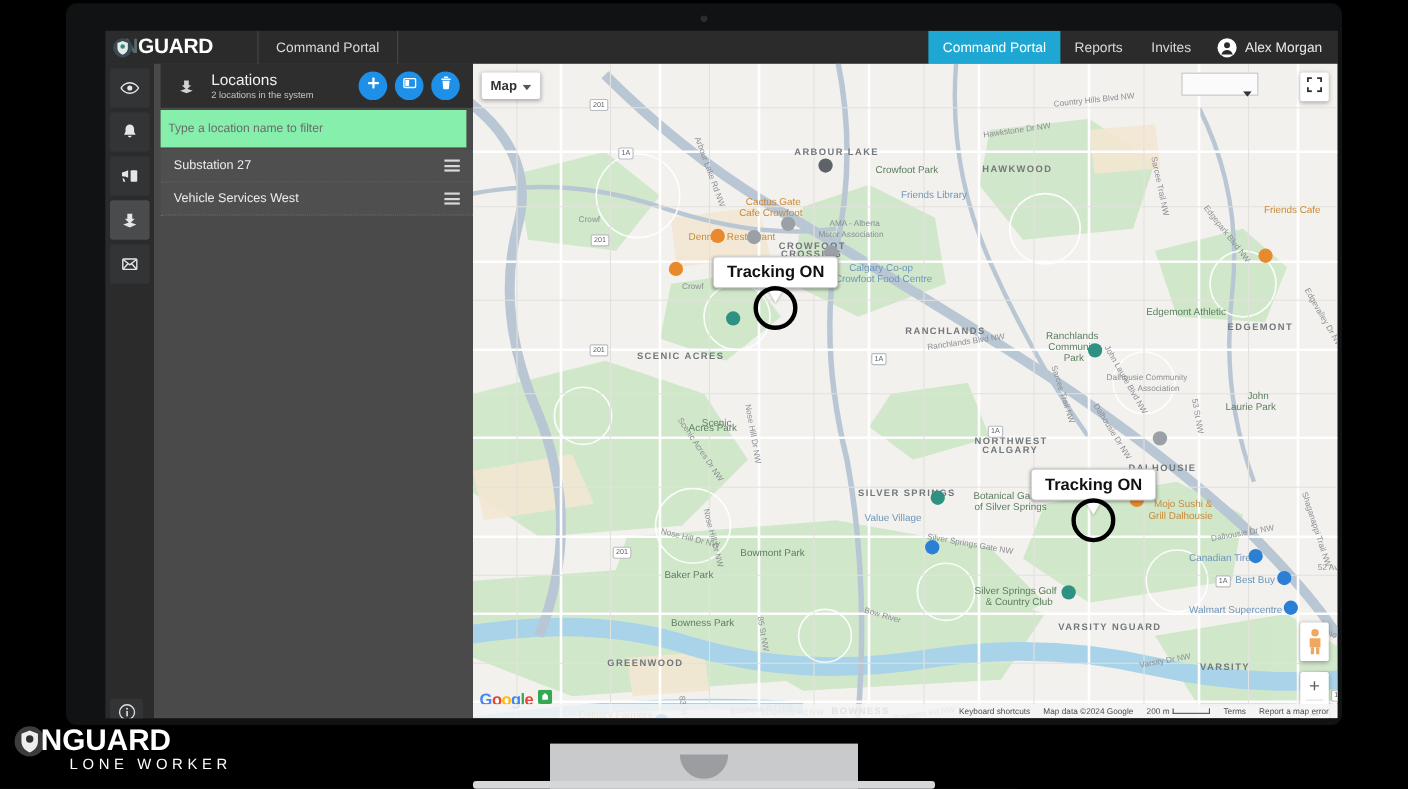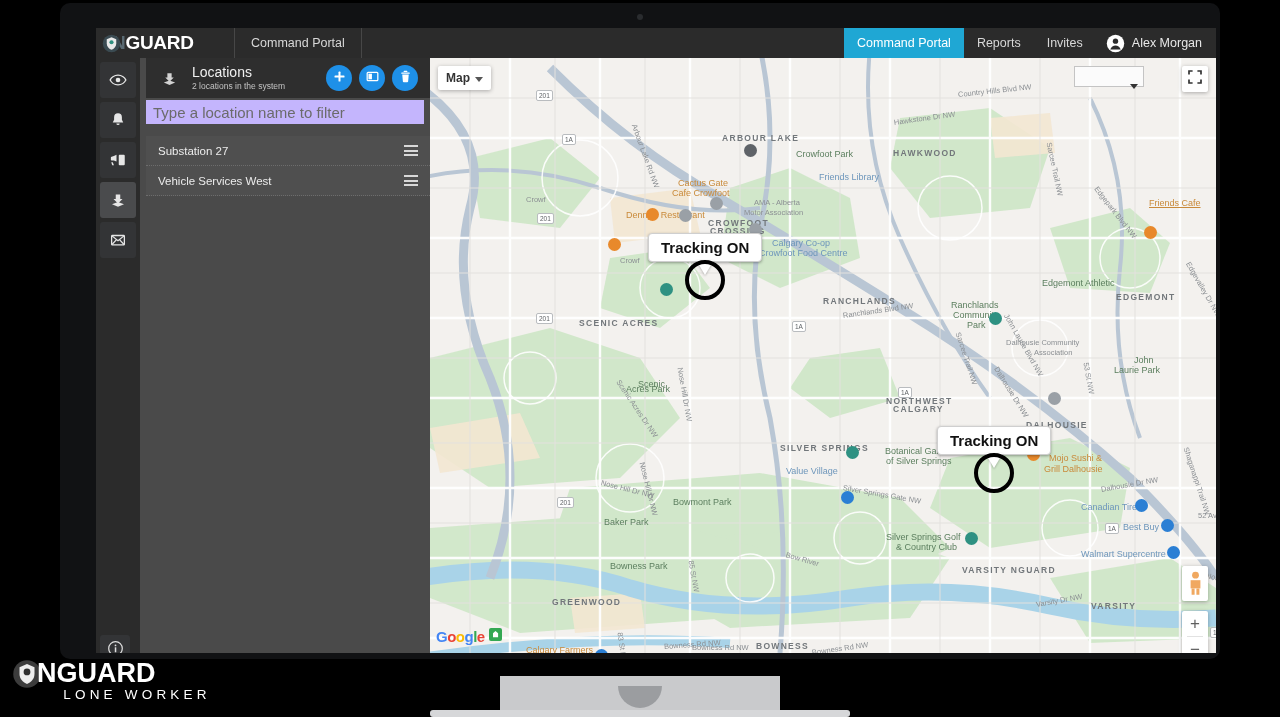--- a/index.html
+++ b/index.html
@@ -58,21 +58,21 @@
   .panel-head { position:absolute; left:6px; top:0; width:284px; height:40px;
                 background:#2e2e2e; display:flex; align-items:center; }
   .panel-head-ic { width:46px; display:flex; justify-content:center; align-items:center; }
   .panel-titles { display:flex; flex-direction:column; justify-content:center; }
   .panel-title { color:#f0f0f0; font-size:14px; line-height:16px; }
   .panel-sub { color:#c3c3c3; font-size:8.5px; line-height:12px; }
   .panel-actions { margin-left:auto; display:flex; gap:7px; padding-right:12px; }
   .circ-btn { width:26px; height:26px; border-radius:50%; background:#1e90e8;
               display:flex; align-items:center; justify-content:center; }
   .filter-wrap { position:absolute; left:6px; top:42px; width:278px; height:24px; }
-  .filter-input { width:100%; height:24px; border:none; background:#c4b5fd; font-size:15px;
+  .filter-input { width:100%; height:34px; border:none; background:#86efac; font-size:11px;
                   color:#333; padding:0 7px; font-family:"Liberation Sans", sans-serif; }
   .filter-input::placeholder { color:#6b6b6b; }
   .loc-list { position:absolute; left:6px; top:78px; width:284px; }
   .loc-row { height:30px; background:#4f4f4f; display:flex; align-items:center;
              padding:0 12px 0 12px; border-bottom:1px dotted #6d6d6d; }
   .loc-name { color:#ececec; font-size:11.5px; }
   .loc-handle { margin-left:auto; display:flex; flex-direction:column; gap:2.5px; }
   .loc-handle i { display:block; width:14px; height:2px; background:#d8d8d8; }
 
   
@@ -385,21 +385,21 @@
           <div class="mlabel biz" style="left: 389px; top: 114px;">Friends Library</div>
           <div class="mlabel grey" style="left: 324px; top: 140px;">AMA - Alberta</div>
           <div class="mlabel grey" style="left: 314px; top: 150px;">Motor Association</div>
           <div class="mlabel poi" style="left: 196px; top: 152px;">Denny's Restaurant</div>
           <div class="mlabel hood" style="left: 278px; top: 160px;">CROWFOOT</div>
           <div class="mlabel hood" style="left: 280px; top: 168px;">CROSSING</div>
           <div class="mlabel biz" style="left: 342px; top: 180px;">Calgary Co-op</div>
           <div class="mlabel biz" style="left: 329px; top: 190px;">Crowfoot Food Centre</div>
           <div class="mlabel grey" style="left: 619px; top: 80px; transform: rotate(78deg); transform-origin: left center;">Sarcee Trail NW</div>
           <div class="mlabel grey" style="left: 666px; top: 125px; transform: rotate(52deg); transform-origin: left center;">Edgepark Blvd NW</div>
-          <div class="mlabel poi" style="left: 719px; top: 140px; text-decoration: underline;">Friends Cafe</div>
+          <div class="mlabel poi" style="left: 719px; top: 128px;">Friends Cafe</div>
           <div class="mlabel park" style="left: 612px; top: 220px;">Edgemont Athletic</div>
           <div class="mlabel hood" style="left: 686px; top: 234px;">EDGEMONT</div>
           <div class="mlabel grey" style="left: 758px; top: 200px; transform: rotate(60deg); transform-origin: left center;">Edgevalley Dr NW</div>
           <div class="mlabel hood" style="left: 393px; top: 238px;">RANCHLANDS</div>
           <div class="mlabel park" style="left: 521px; top: 242px;">Ranchlands</div>
           <div class="mlabel park" style="left: 523px; top: 252px;">Community</div>
           <div class="mlabel park" style="left: 537px; top: 262px;">Park</div>
           <div class="mlabel grey" style="left: 413px; top: 253px; transform: rotate(-8deg); transform-origin: left center;">Ranchlands Blvd NW</div>
           <div class="mlabel hood" style="left: 149px; top: 260px;">SCENIC ACRES</div>
           <div class="mlabel grey" style="left: 528px; top: 270px; transform: rotate(72deg); transform-origin: left center;">Sarcee Trail NW</div>
@@ -531,20 +531,30 @@
       <div class="gmark">
         <span class="glogo"><span class="b">G</span><span class="r">o</span><span class="y">o</span><span class="b">g</span><span class="g">l</span><span class="r">e</span></span>
         <span>
           <svg width="13" height="13" viewBox="0 0 13 13">
               <rect width="13" height="13" rx="2" fill="#34a853"></rect>
               <path d="M6.5 3l2.6 2.2v4H4V5.2z" fill="#fff"></path>
             </svg>
         </span>
       </div>
 
+      <div class="attrib">
+        <span>Keyboard shortcuts</span>
+        <span>Map data ©2024 Google</span>
+        <span class="scalebar">
+          <span>200 m</span>
+          <span class="bar"></span>
+        </span>
+        <span>Terms</span>
+        <span>Report a map error</span>
+      </div>
     </div>
   </div>
 
   <div class="stand-neck"></div>
   <div class="stand-dimple"></div>
   <div class="stand-base"></div>
 
   <div class="logo-bl">
     <div class="logo-row">
       <span class="logo-badge">

